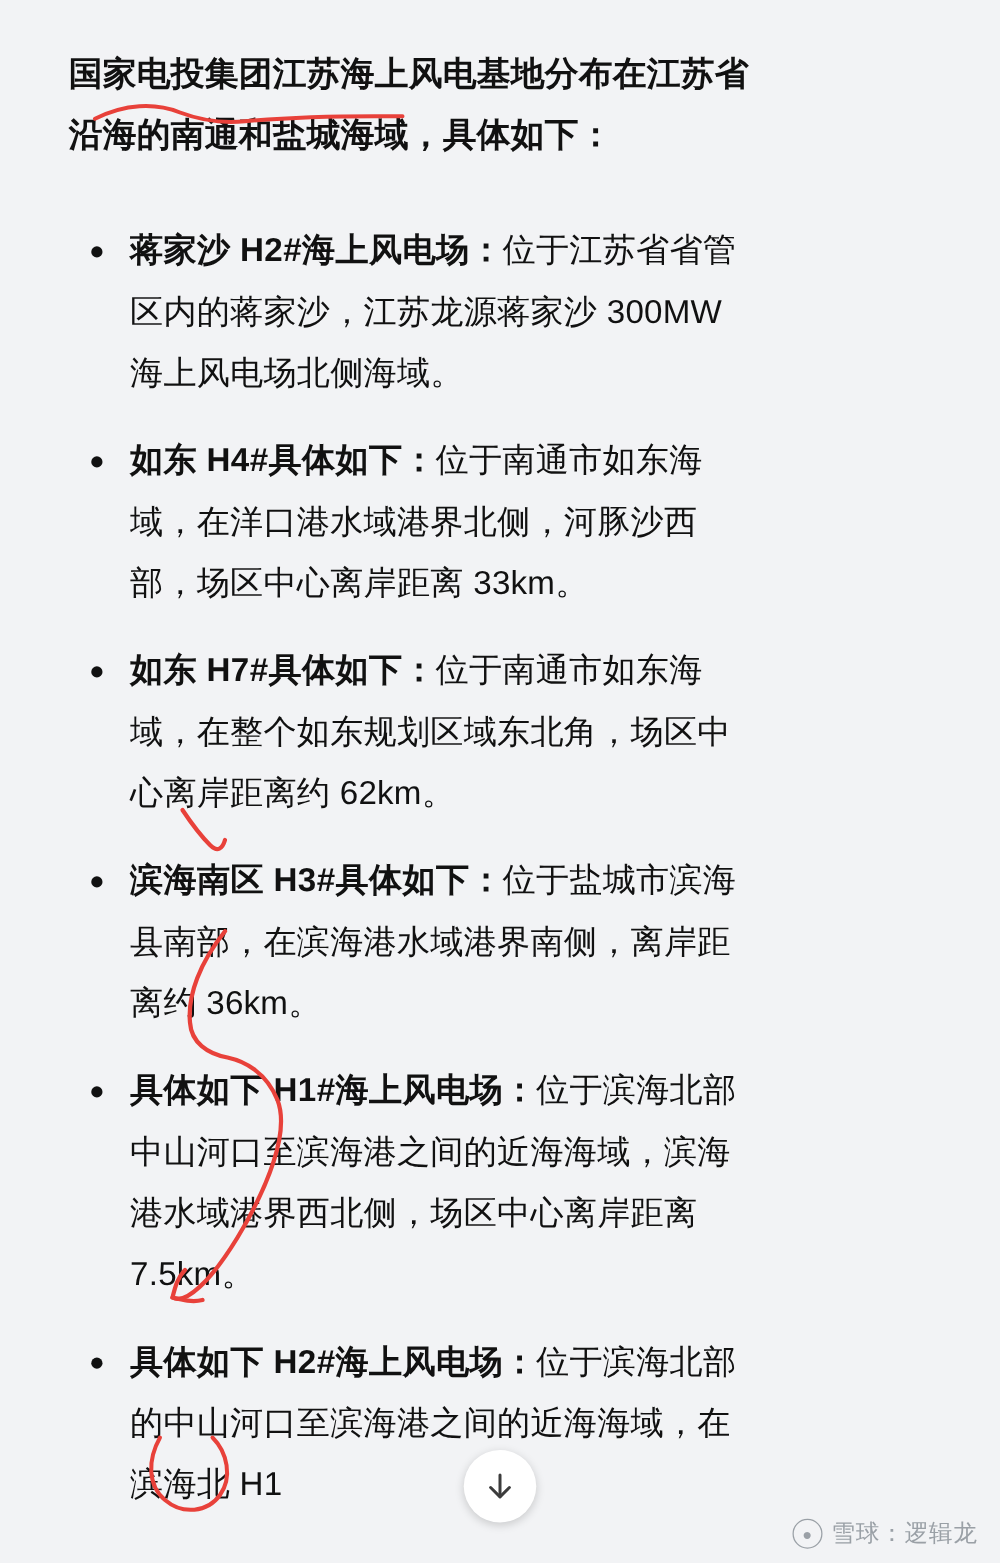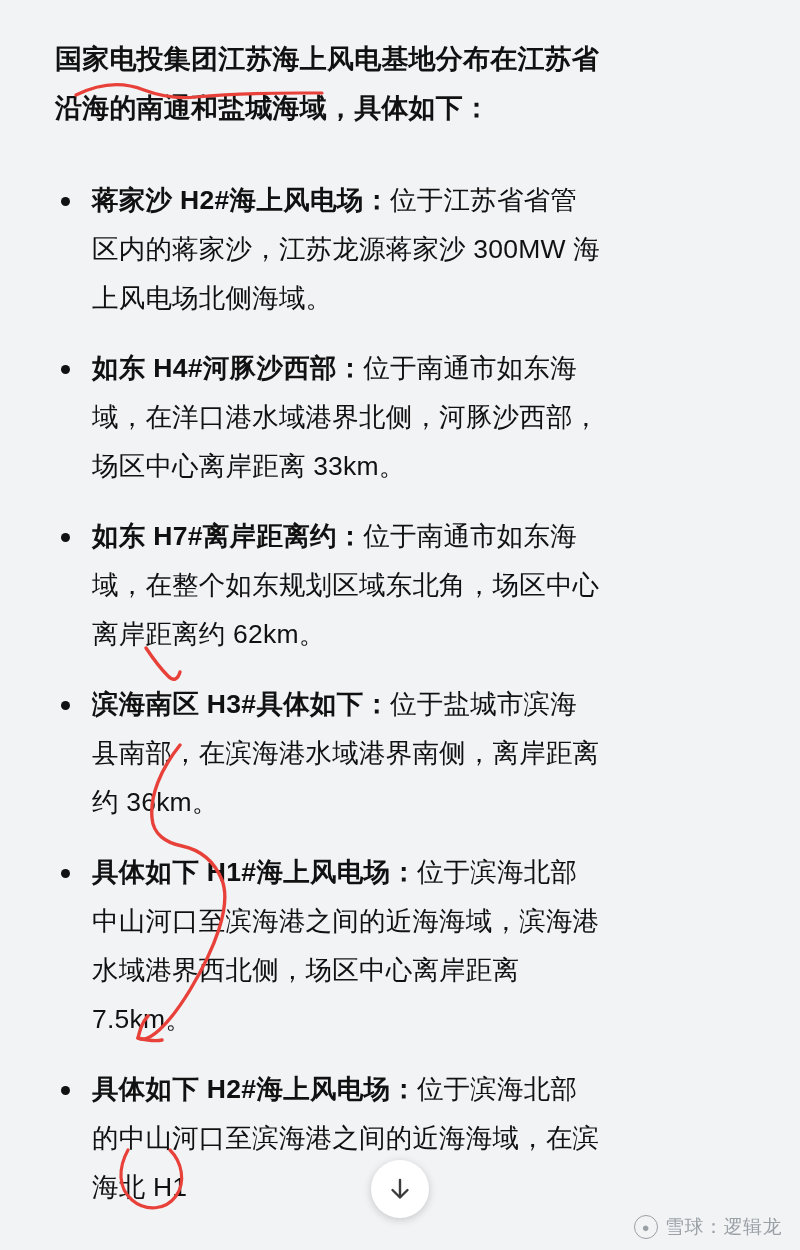--- a/index.html
+++ b/index.html
@@ -30,21 +30,21 @@
   .intro {
     font-size: 27px;
     line-height: 49px;
     font-weight: 700;
     color: #111;
     padding: 8px 55px 6px 55px;
     letter-spacing: 0.2px;
   }
   ul.items {
     list-style: none;
-    margin: 4px;
+    margin: 16px;
     padding: 10px 0 0 0;
   }
   li.item {
     position: relative;
     padding: 0 50px 0 88px;
     margin-bottom: 21px;
     font-size: 26.5px;
     line-height: 49px;
     color: #111;
   }
@@ -126,24 +126,24 @@
 
   <div class="content">
 
     <p class="intro">国家电投集团江苏海上风电基地分布在江苏省沿海的南通和盐城海域，具体如下：</p>
 
     <ul class="items">
       <li class="item">
         <span class="title">蒋家沙 H2#海上风电场</span><span class="colon">：</span><span class="desc">位于江苏省省管区内的蒋家沙，江苏龙源蒋家沙 300MW 海上风电场北侧海域。</span>
       </li>
       <li class="item">
-        <span class="title">如东 H4#河豚沙西部</span><span class="colon">：</span><span class="desc">位于南通市如东海域，在洋口港水域港界北侧，河豚沙西部，场区中心离岸距离 33km。</span>
+        <span class="title">如东 H4#具体如下</span><span class="colon">：</span><span class="desc">位于南通市如东海域，在洋口港水域港界北侧，河豚沙西部，场区中心离岸距离 33km。</span>
       </li>
       <li class="item">
-        <span class="title">如东 H7#离岸距离约</span><span class="colon">：</span><span class="desc">位于南通市如东海域，在整个如东规划区域东北角，场区中心离岸距离约 62km。</span>
+        <span class="title">如东 H7#具体如下</span><span class="colon">：</span><span class="desc">位于南通市如东海域，在整个如东规划区域东北角，场区中心离岸距离约 62km。</span>
       </li>
       <li class="item">
         <span class="title">滨海南区 H3#具体如下</span><span class="colon">：</span><span class="desc">位于盐城市滨海县南部，在滨海港水域港界南侧，离岸距离约 36km。</span>
       </li>
       <li class="item">
         <span class="title">具体如下 H1#海上风电场</span><span class="colon">：</span><span class="desc">位于滨海北部中山河口至滨海港之间的近海海域，滨海港水域港界西北侧，场区中心离岸距离 7.5km。</span>
       </li>
       <li class="item">
         <span class="title">具体如下 H2#海上风电场</span><span class="colon">：</span><span class="desc">位于滨海北部的中山河口至滨海港之间的近海海域，在滨海北 H1</span>
       </li>

